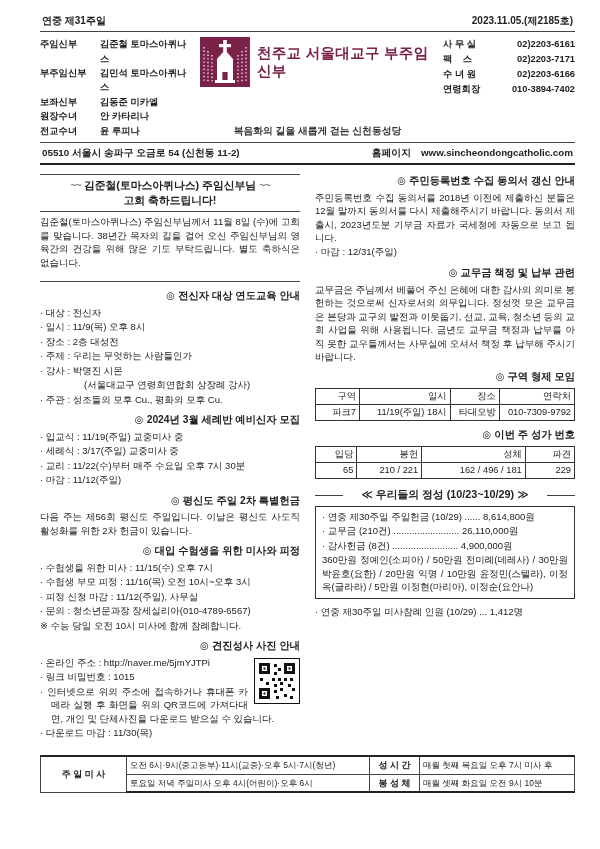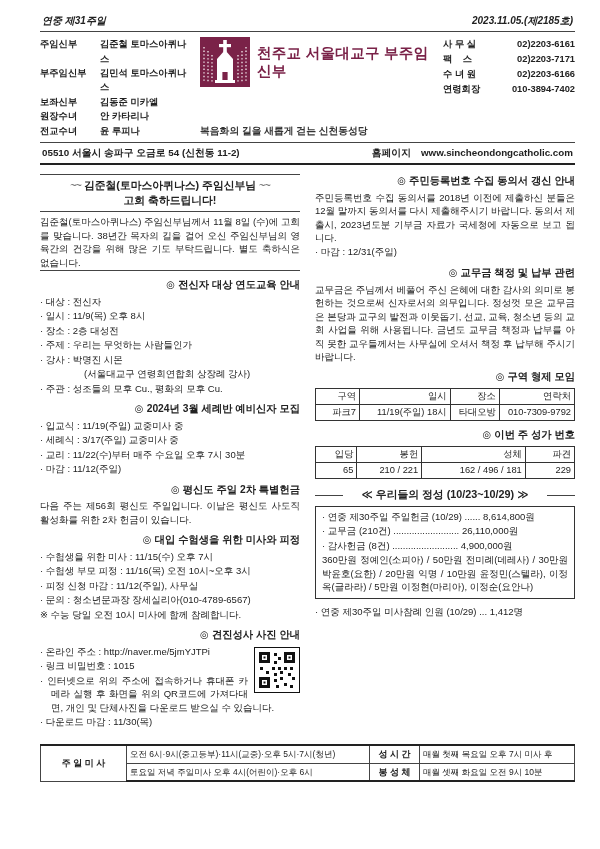--- a/index.html
+++ b/index.html
@@ -6,49 +6,49 @@
   * { box-sizing:border-box; }
   html,body { margin:0; padding:0; background:#fff; }
   body {
     width:600px; height:849px;
     font-family:"Liberation Sans","DejaVu Sans",sans-serif;
     color:var(--ink); font-size:9.5px; line-height:1.42;
   }
   .page { width:600px; height:849px; padding:14px 25px 6px 40px; overflow:hidden; }
 
   
-  .top-row { display:flex; justify-content:space-between; font-size:10px; font-weight:700; padding:0 2px 3px 2px;font-style:italic; }
+  .top-row { display:flex; justify-content:space-between; font-size:10px; font-weight:700; padding:0 2px 3px 2px; }
   .masthead { display:flex; align-items:stretch; gap:8px; border-top:1.5px solid var(--line); border-bottom:1.5px solid var(--line); padding:5px 0 4px; }
   .staff { width:152px; font-weight:700; font-size:9.3px; line-height:1.55; }
   .staff-row { display:flex; }
   .staff-role { width:60px; }
   .staff-name { flex:1; }
   .brand { flex:1; display:flex; flex-direction:column; justify-content:space-between; }
   .brand-top { display:flex; align-items:center; gap:7px; }
   .logo { width:50px; height:50px; flex:0 0 auto; }
   .brand-names { color:var(--brand); font-weight:700; line-height:1.25; }
   .brand-name1 { font-size:14.5px; letter-spacing:0.3px; }
   .brand-name2 { font-size:13.5px; }
-  .slogan { text-align:left; font-weight:700; font-size:9.8px; color:#333; margin-top:18px; }
+  .slogan { text-align:center; font-weight:700; font-size:9.8px; color:#333; margin-top:18px; }
   .contacts { width:132px; font-weight:700; font-size:9.3px; line-height:1.6; }
   .contact-row { display:flex; justify-content:space-between; }
   .contact-label { white-space:pre; }
   .addr-row { display:flex; justify-content:space-between; align-items:center; padding:3px 2px; font-size:9.8px; font-weight:700; border-bottom:2.5px solid #222; }
   .homepage { display:flex; gap:10px; }
 
   
   .columns { display:flex; gap:15px; margin-top:9px; }
   .col { flex:1; min-width:0; }
   .section { margin-bottom:6px; }
   .sec-title { font-weight:700; font-size:10.3px; margin:7px 0 2px;text-align:right; }
   .body-text { text-align:justify; }
   .li { padding-left:11px; text-indent:-11px; margin:1px 0; text-align:justify; }
   .li-sub { padding-left:44px; text-indent:0; }
 
-  .featured { border-top:1.3px solid var(--line); border-bottom:1.3px solid var(--line); padding:3px 0 1px; }
+  .featured { border-top:1.3px solid var(--line); border-bottom:1.3px solid var(--line); padding:3px 0 12px; }
   .featured-title { text-align:center; font-weight:700; font-size:10.8px; line-height:1.4; border-bottom:1px solid var(--line); padding-bottom:3px; margin-bottom:3px; }
   .deco { font-weight:400; color:#555; letter-spacing:-1px; }
 
   .qr { float:right; width:46px; height:46px; margin:2px 0 2px 6px; }
 
   .mini-table { width:100%; border-collapse:collapse; margin-top:3px; font-size:9.3px; }
   .mini-table td, .mini-table th { border:1px solid #333; padding:1px 3px; text-align:right; font-weight:400; }
 
   .offer-head { display:flex; align-items:center; gap:19px; margin:8px 0 3px; }
   .offer-head .tline { flex:1; border-top:1.2px solid var(--line); height:0; }

